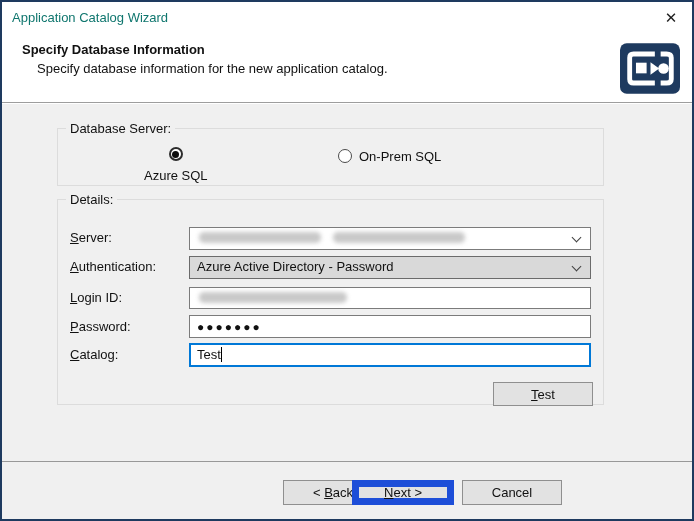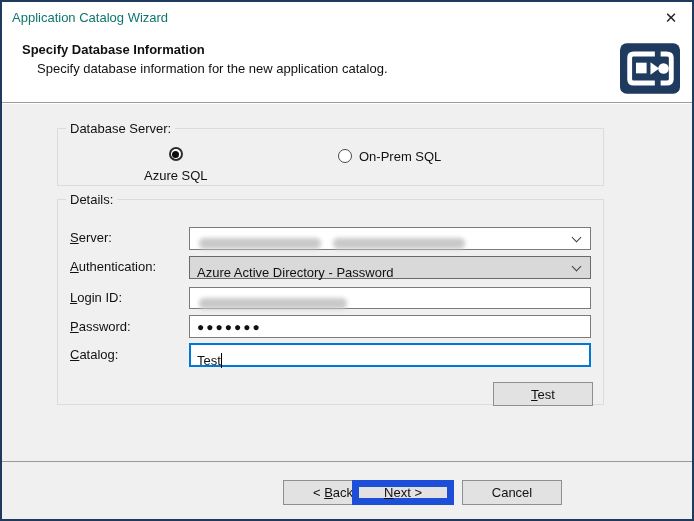--- a/index.html
+++ b/index.html
@@ -30,21 +30,21 @@
   .group-label{position:absolute;top:-8px;left:8px;background:#f0f0f0;padding:0 4px;line-height:15px;}
   
   .radio-row{position:absolute;display:flex;align-items:center;gap:7px;height:18px;top:18px;}
   .radio{width:14px;height:14px;border-radius:50%;background:#fff;border:1px solid #4a4a4a;position:relative;flex:0 0 auto;}
   .radio.checked{border:2px solid #2c2c2c;}
   .radio.checked::after{content:"";position:absolute;left:50%;top:50%;width:7px;height:7px;margin:-3.5px 0 0 -3.5px;border-radius:50%;background:#0d0d0d;}
   
   .row-label{position:absolute;left:12px;width:118px;}
   .u{text-decoration:underline;}
   .field{position:absolute;left:131px;width:402px;background:#fff;border:1px solid #7b7b7b;}
-  .combo{padding:8px 22px 3px 7px;}
+  .combo{padding:2px 22px 3px 7px;}
   .combo.grey{background:#d9d9d9;border-color:#6b6b6b;}
   .chev{position:absolute;right:10px;top:50%;width:7px;height:7px;
         border-right:1.6px solid #404040;border-bottom:1.6px solid #404040;
         transform:translateY(-72%) rotate(45deg);}
   .blob{display:inline-block;height:11px;border-radius:5px;background:#c9c9c9;
         filter:blur(2px);vertical-align:middle;margin-top:-2px;}
   .pwd{letter-spacing:2px;font-size:12px;padding-top:4px;}
   .focused{border:2px solid #0078d7;}
   .caret{display:inline-block;width:1px;height:15px;background:#000;vertical-align:text-bottom;}
   

